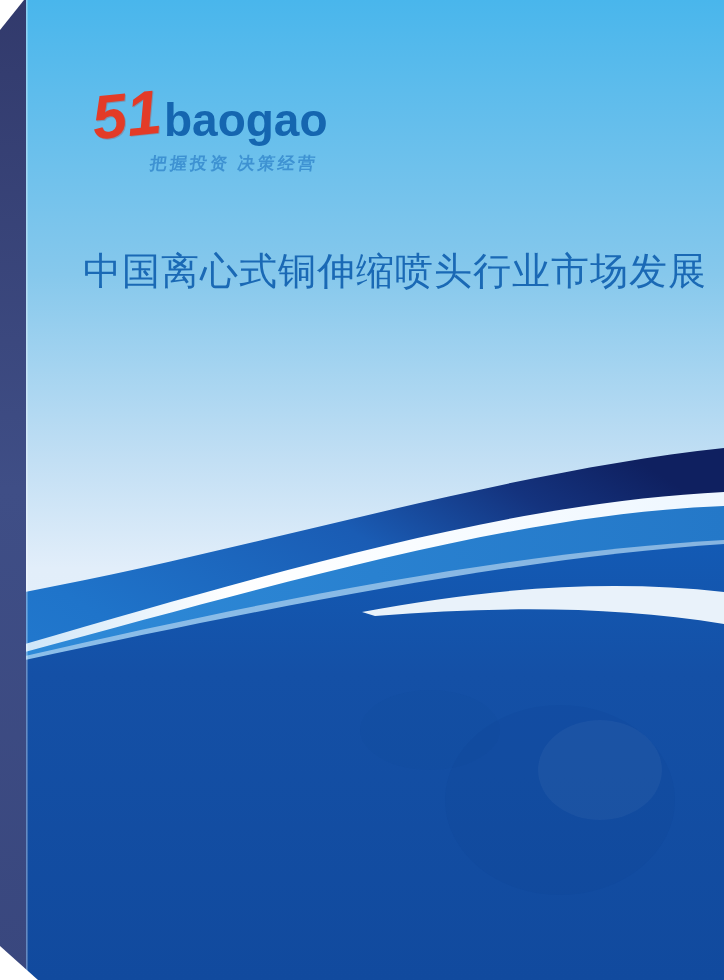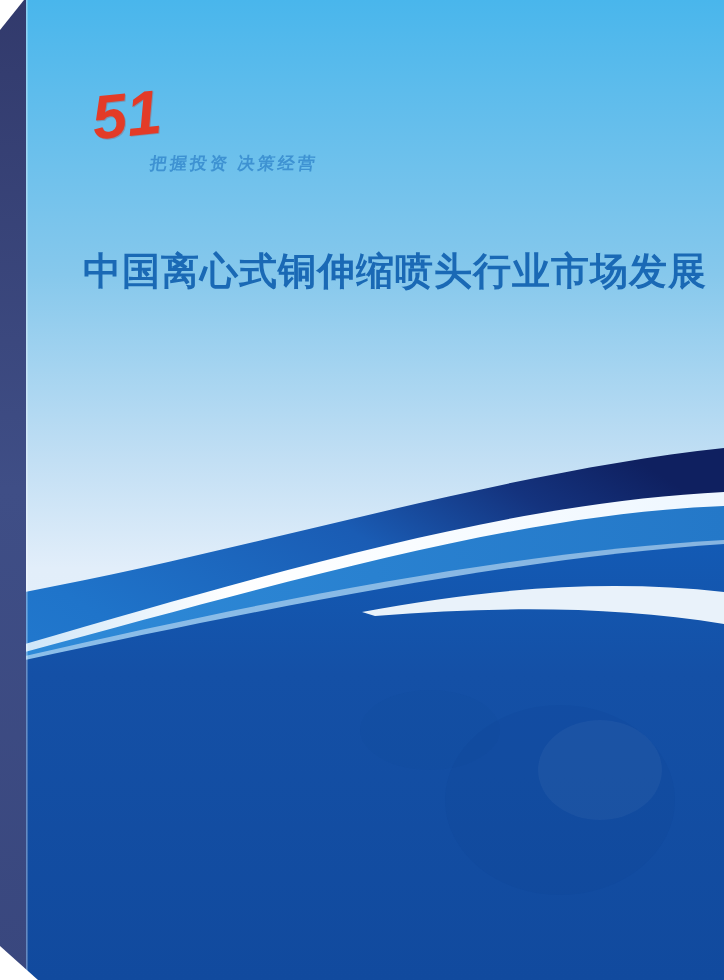--- a/index.html
+++ b/index.html
@@ -62,21 +62,21 @@
     left:26px;
     width:698px;
     top:246px;
     z-index:5;
     text-align:center;
     color:#1a69b5;
   }
   .title-line{
     font-size:38px;
     line-height:50px;
-    font-weight:700;
+    font-weight:400;
     letter-spacing:1px;
     white-space:nowrap;
     padding-left:40px;
   }
 </style>
 </head>
 <body>
 
 <div class="page">
 
@@ -140,20 +140,21 @@
     <rect x="0" y="0" width="26" height="980" fill="url(#spineGrad)"></rect>
     <rect x="26" y="0" width="1.6" height="980" fill="#ffffff" opacity="0.35"></rect>
 
     <polygon points="0,0 24,0 0,30" fill="#ffffff"></polygon>
     <polygon points="0,946 38,980 0,980" fill="#ffffff"></polygon>
   </svg>
 
   <div class="logo">
     <div class="logo-row">
       <span class="logo-51">51</span>
+      <span class="logo-baogao">baogao</span>
     </div>
     <div class="logo-tagline">把握投资 决策经营</div>
   </div>
 
   <div class="title-block">
     <div class="title-line">中国离心式铜伸缩喷头行业市场发展</div>
   </div>
 
 </div>
 

